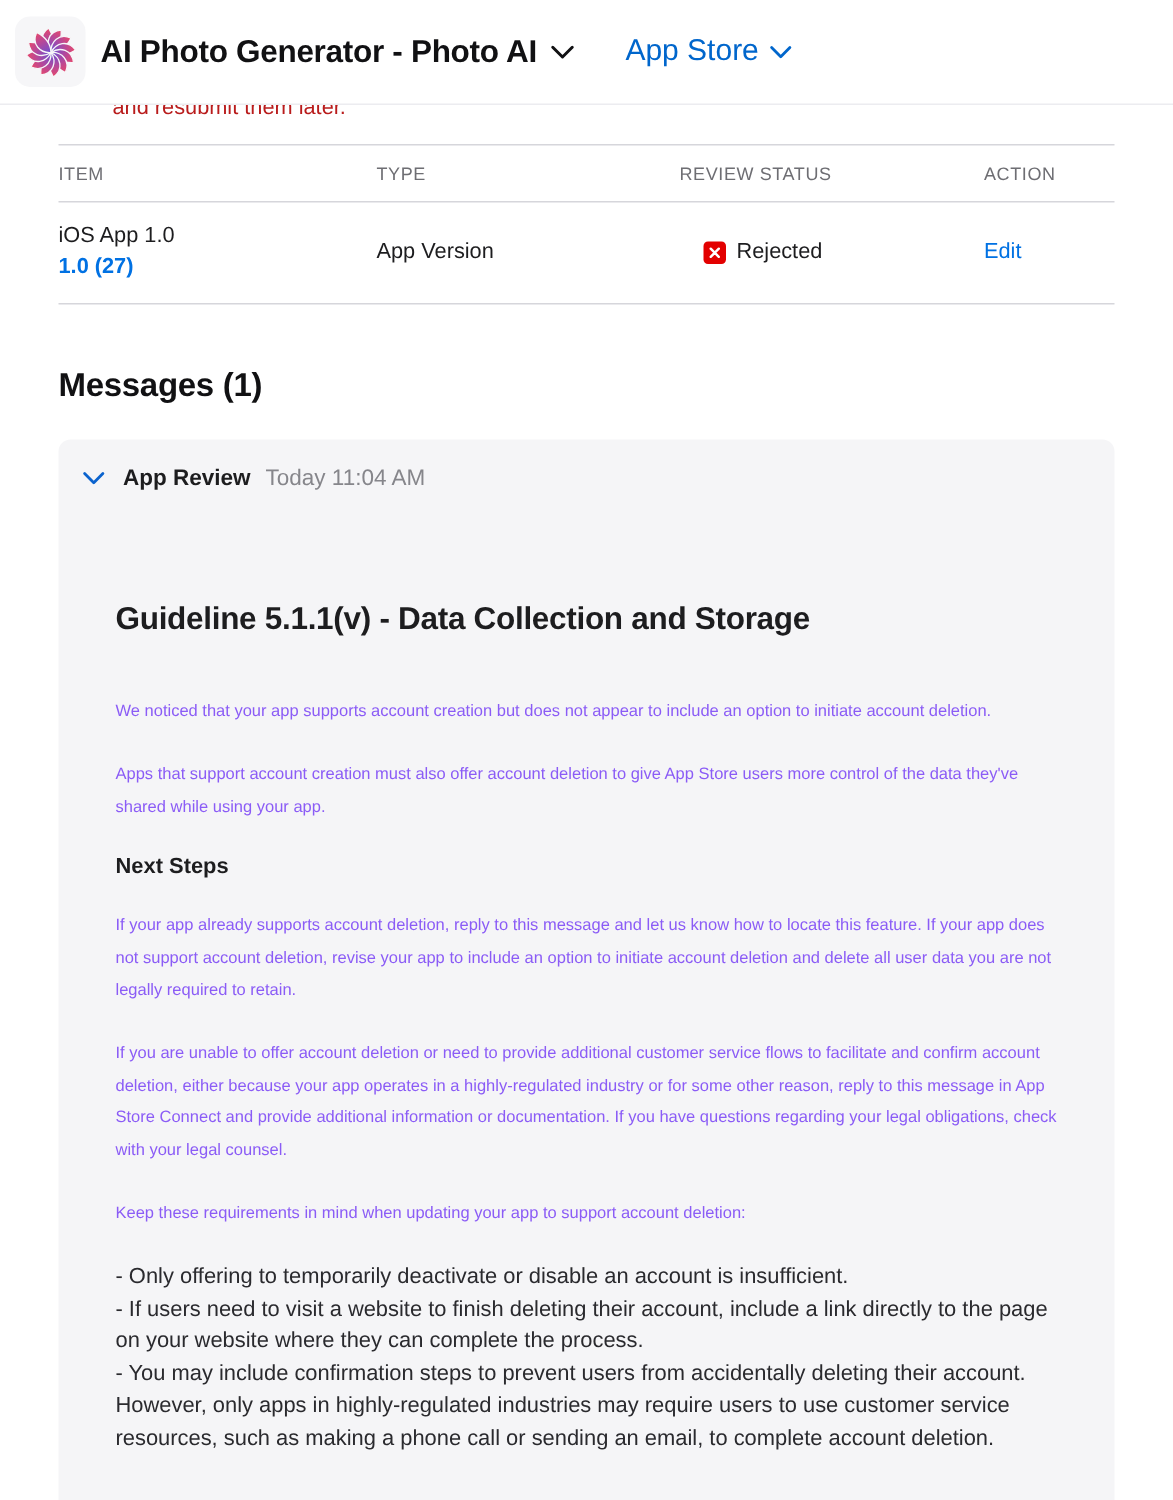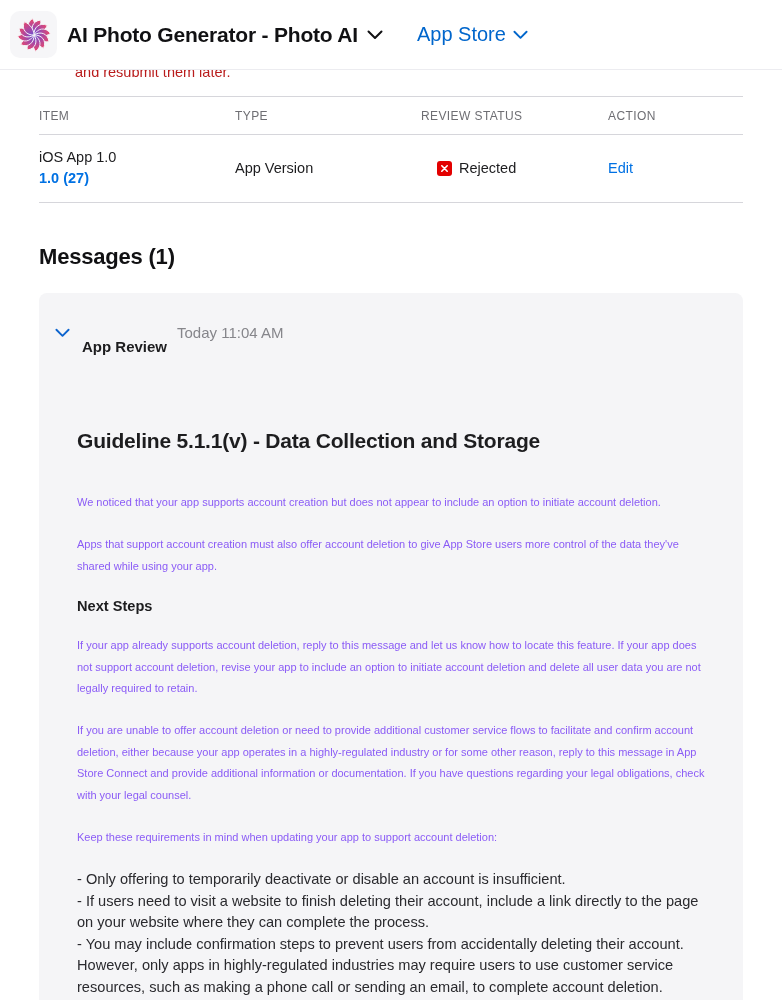--- a/index.html
+++ b/index.html
@@ -68,20 +68,21 @@
     line-height: 18px;
     margin-left: 36px;
   }
 
   
   .items-table { margin-top: 14px; }
   .trow {
     display: grid;
     grid-template-columns: 196px 186px 187px 1fr;
     align-items: center;
+    gap: 16px;
   }
   .trow.thead {
     border-top: 1px solid #d6d6db;
     border-bottom: 1px solid #d6d6db;
     padding: 12px 0 11px;
   }
   .th {
     font-size: 12px;
     color: #6e6e73;
     letter-spacing: 0.4px;
@@ -122,21 +123,20 @@
   .message-head {
     display: flex;
     align-items: center;
   }
   .expander { cursor: pointer; display: inline-flex; align-items: center; }
   .sender {
     margin-left: 12px;
     font-size: 15px;
     font-weight: bold;
     color: #1d1d1f;
-    margin-top: 28px;
   }
   .timestamp {
     margin-left: 10px;
     font-size: 15px;
     color: #86868b;
   }
 
   .message-body {
     margin: 74px 12px 0 22px;
     max-width: 648px;

